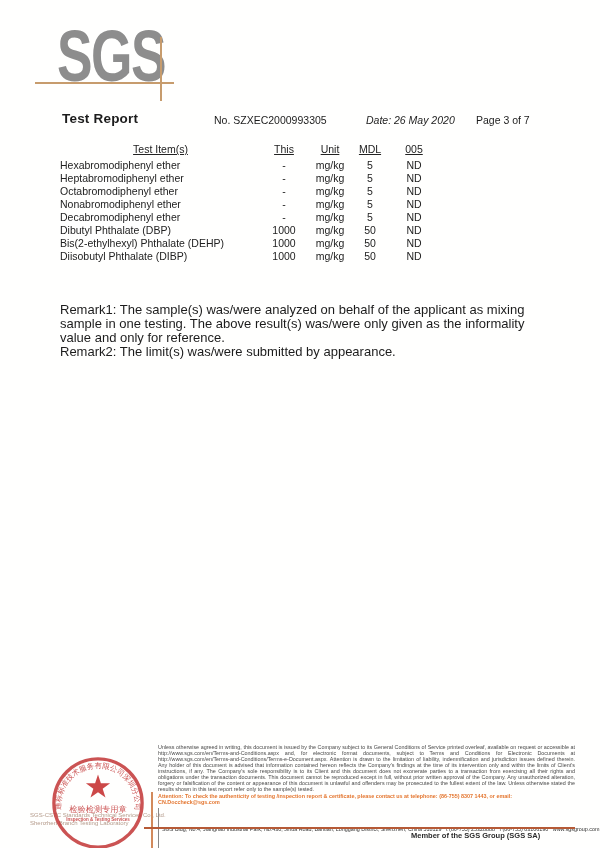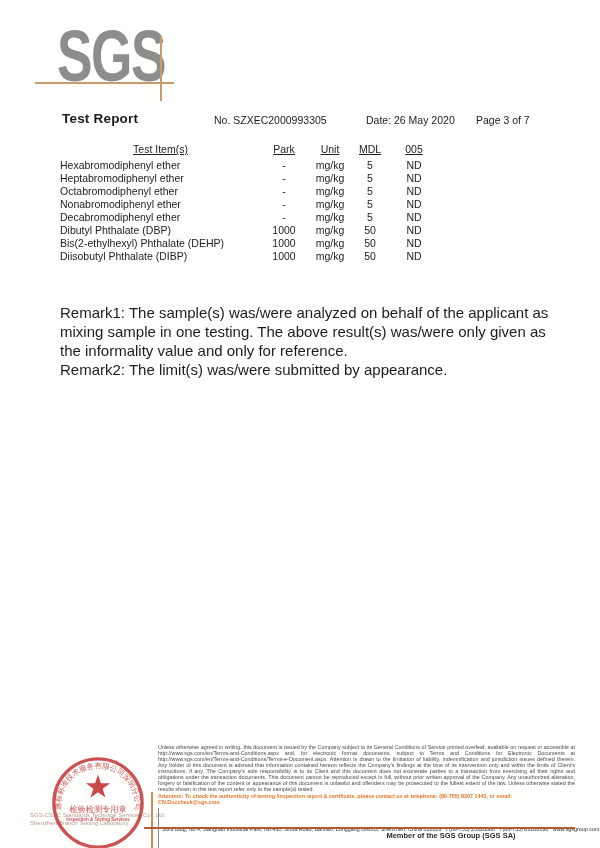--- a/index.html
+++ b/index.html
@@ -14,54 +14,54 @@
     color:#8d8d8d; letter-spacing:-2px; line-height:1;
     transform:scaleX(0.74); transform-origin:left top;
   }
   .logo-hline { position:absolute; left:35px; top:82px; width:139px; height:2px; background:#c79c6d; }
   .logo-vline { position:absolute; left:160px; top:37px; width:2px; height:64px; background:#c79c6d; }
 
   
   .doc-header { position:absolute; top:111px; left:0; width:100%; height:22px; }
   .doc-title { position:absolute; left:62px; top:0; font-size:13.5px; font-weight:bold; letter-spacing:0.2px; }
   .doc-no   { position:absolute; left:214px; top:3px; font-size:10.5px; }
-  .doc-date { position:absolute; left:366px; top:3px; font-size:10.5px; }
+  .doc-date { position:absolute; left:366px; top:3px; font-size:10.5px;font-style:italic; }
   .doc-page { position:absolute; left:476px; top:3px; font-size:10.5px; }
 
   
   .results { position:absolute; left:60px; top:142px; border-collapse:collapse; table-layout:fixed; font-size:10.5px; color:#222; }
   .results th { font-weight:normal; text-align:center; padding:0 0 2px 0; height:14px; }
   .results th.left { text-align:center; padding-left:3px; }
   .results td { height:13px; padding:0; text-align:center;margin-left:48px; }
   .results td.left { text-align:left; }
   .w-item{width:198px}.w-limit{width:52px}.w-unit{width:40px}.w-mdl{width:40px}.w-005{width:48px}
   .u { text-decoration:underline; }
   .i { }
 
   
-  .remarks { position:absolute; left:60px; top:303px; width:494px; font-size:15px; line-height:19px; }
+  .remarks { position:absolute; left:60px; top:303px; width:494px; font-size:13px; line-height:14px; }
   .remarks p { margin:0; }
 
   
   .company-lines { position:absolute; left:30px; top:812px; font-size:6px; line-height:7.5px;
     color:#b49a8a; white-space:nowrap; z-index:1; }
   .stamp { position:absolute; left:49px; top:752px; width:98px; height:98px; z-index:2; opacity:0.88; }
   .stamp text { font-family:"Liberation Sans", sans-serif; fill:#c43c3c; }
 
   .fineprint { position:absolute; left:158px; top:745px; width:417px; font-size:5.4px;
     line-height:5.95px; color:#4a4a4a; text-align:justify; }
   .attention { display:block; color:#e4762f; font-weight:bold; text-align:left; margin-top:1px; }
 
   .address { position:absolute; left:158px; top:808px; width:417px; font-size:5.4px; line-height:8.5px;
     color:#333; white-space:pre; border-left:1px solid #888; padding-left:3px; }
 
   .crop-v { position:absolute; left:151px; top:792px; width:1.5px; height:56px; background:#d28a5c; }
   .crop-h { position:absolute; left:144px; top:827px; width:431px; height:1.5px; background:#b65a36; }
 
-  .member { position:absolute; left:376px; top:831px; width:150px; text-align:center;
+  .member { position:absolute; left:411px; top:831px; width:150px; text-align:left;
     font-size:7.5px; font-weight:bold; color:#2b2b2b; }
 </style>
 </head>
 <body>
 
 <div class="page">
 
   <div class="logo-text">SGS</div>
   <div class="logo-hline"></div>
   <div class="logo-vline"></div>
@@ -77,21 +77,21 @@
     <colgroup>
         <col class="w-item">
         <col class="w-limit">
         <col class="w-unit">
         <col class="w-mdl">
         <col class="w-005">
       </colgroup>
     <thead>
       <tr>
         <th class="left"><span class="u">Test Item(s)</span></th>
-        <th><span class="u">Park</span></th>
+        <th><span class="u">This</span></th>
         <th><span class="u">Unit</span></th>
         <th><span class="u">MDL</span></th>
         <th><span class="u i">005</span></th>
       </tr>
     </thead>
     <tbody>
       <tr>
         <td class="left">Hexabromodiphenyl ether</td>
         <td>-</td>
         <td>mg/kg</td>

